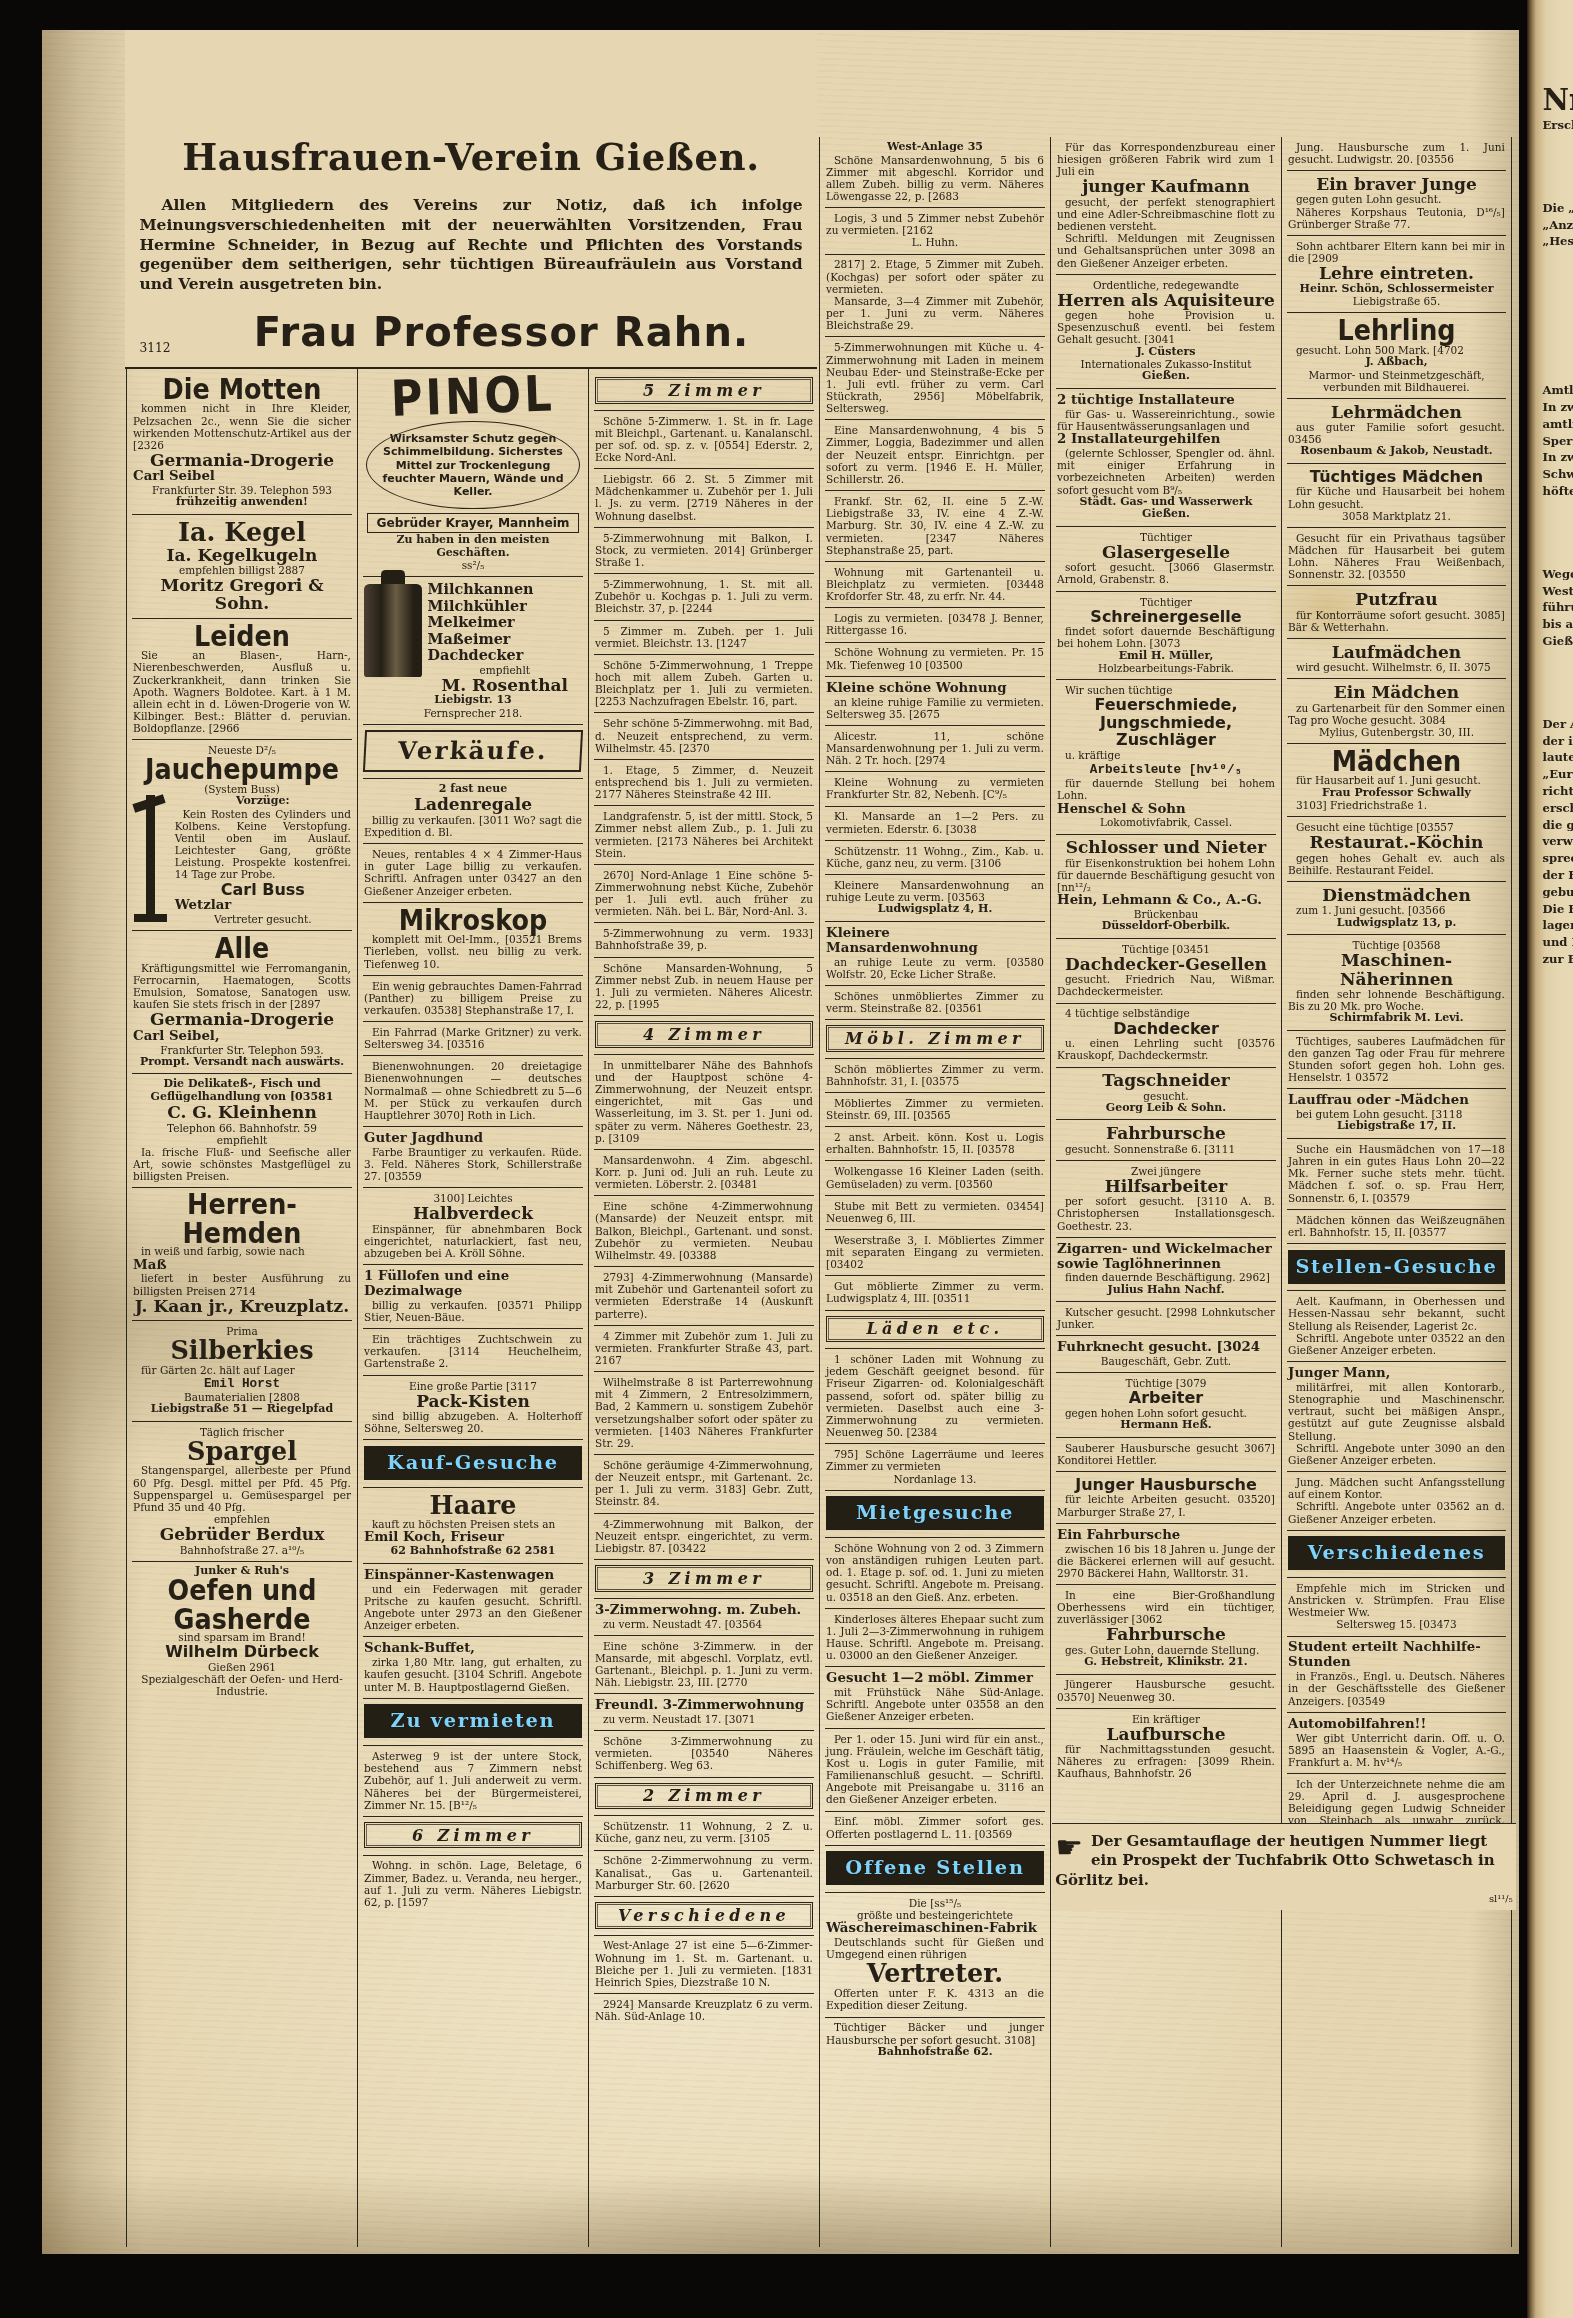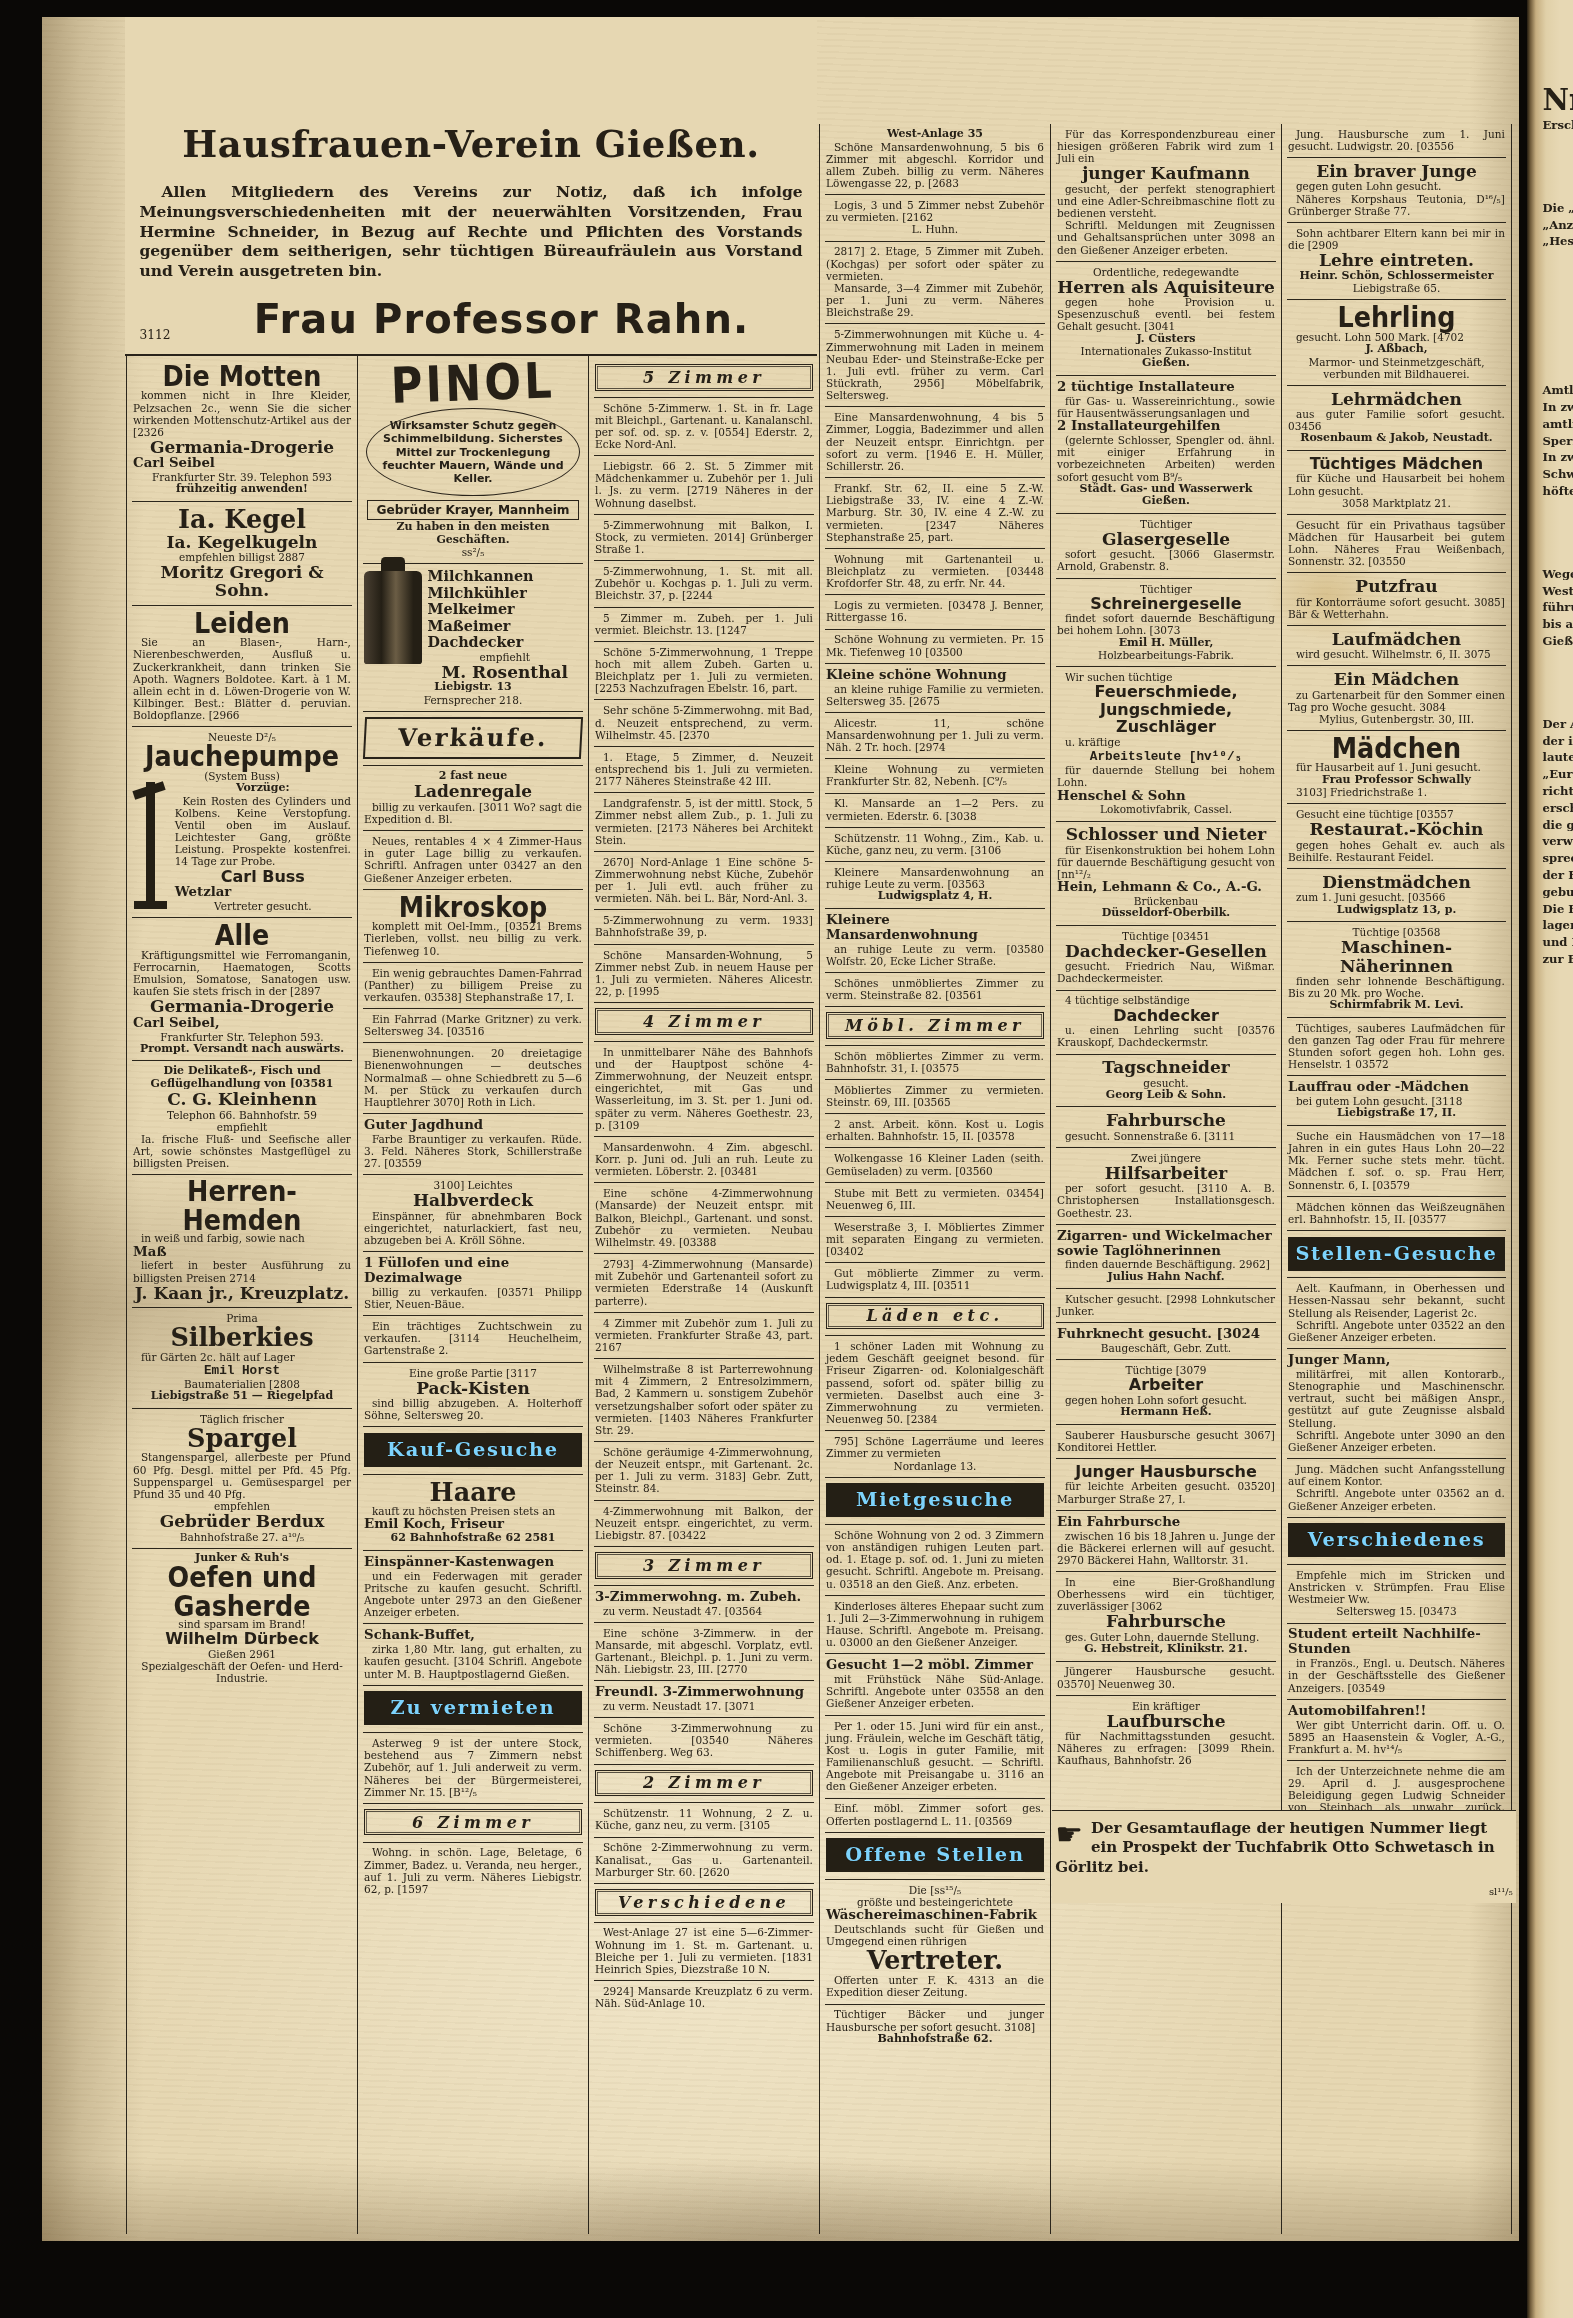--- a/index.html
+++ b/index.html
@@ -1,19 +1,19 @@
 <!DOCTYPE html>
 <html style="font-size:8.9px"><head>
 <meta charset="utf-8">
 <style>
   html,body{margin:0;padding:0;width:1573px;height:2319px;background:#0a0806;overflow:hidden;
     font-family:"DejaVu Serif", serif;color:#262017;}
   .stage{position:absolute;inset:0;}
   
-  .page{position:absolute;left:42px;top:17px;width:1477px;height:2224px;
+  .page{position:absolute;left:42px;top:30px;width:1477px;height:2224px;
     background:
       radial-gradient(89px 66px at 87% 26%, rgba(186,146,66,.30), rgba(186,146,66,0) 70%),
       radial-gradient(831px 554px at 45% 86%, rgba(250,243,222,.55), rgba(250,243,222,0) 72%),
       linear-gradient(90deg, rgba(104,82,46,.42) 0px, rgba(104,82,46,.20) 39px, rgba(104,82,46,0) 102px),
       linear-gradient(0deg, rgba(104,82,46,.30) 0px, rgba(104,82,46,0) 83px),
       linear-gradient(270deg, rgba(104,82,46,.22) 0px, rgba(104,82,46,0) 50px),
       #e6d7b2;}
   .page::before{content:"";position:absolute;inset:0;pointer-events:none;
     background:
       repeating-linear-gradient(2deg, rgba(110,85,45,.045) 0 1.7px, rgba(0,0,0,0) 1.7px 6.1px),
@@ -66,21 +66,21 @@
   .p-illpump{float:left;width:35px;height:127px;margin:0 6.6px 2.2px 0;position:relative;
     background:linear-gradient(90deg,rgba(0,0,0,0) 13.3px,#241f15 13.3px 22px,rgba(0,0,0,0) 22px);}
   .p-illpump::before{content:"";position:absolute;left:0;top:4.4px;width:32px;height:8.9px;background:#241f15;transform:rotate(-18deg);}
   .p-illpump::after{content:"";position:absolute;left:1.1px;bottom:0;width:33px;height:7.8px;background:#241f15;}
   .ad::after{content:"";display:block;clear:both;}
   
   .bottom-notice{position:absolute;left:1010px;top:1793px;width:464px;box-sizing:border-box;
     background:#e6d7b2;border-top:1.7px solid #2b261c;padding:7.8px 3.3px 5.5px;z-index:2;}
   .bn-hand{float:left;font-family:"DejaVu Sans",sans-serif;font-size:31px;line-height:.8;margin:3.3px 7.8px 0 0;}
   .bn-text{font-size:15px;font-weight:bold;line-height:1.3;text-align:justify;}
-  .bn-mark{display:block;text-align:right;font-size:10px;font-weight:normal;margin-top:9px;}
+  .bn-mark{display:block;text-align:right;font-size:10px;font-weight:normal;margin-top:3px;}
   
   .next-page{position:absolute;left:1527px;top:0;width:46px;height:2319px;overflow:hidden;
     background:linear-gradient(90deg,#241c10 0,#6e5a39 3.3px,#c6ae80 8.9px,#e0d0a8 19px,#e7d8b4 33px);
     box-sizing:border-box;padding:83px 0 0 15.5px;}
   .np-mast{font-weight:bold;font-size:29px;white-space:nowrap;}
   .np-line{font-weight:bold;font-size:11.6px;line-height:1.45;white-space:nowrap;}
   .np-gap{height:66px;}
 </style>
 </head>
 <body>

